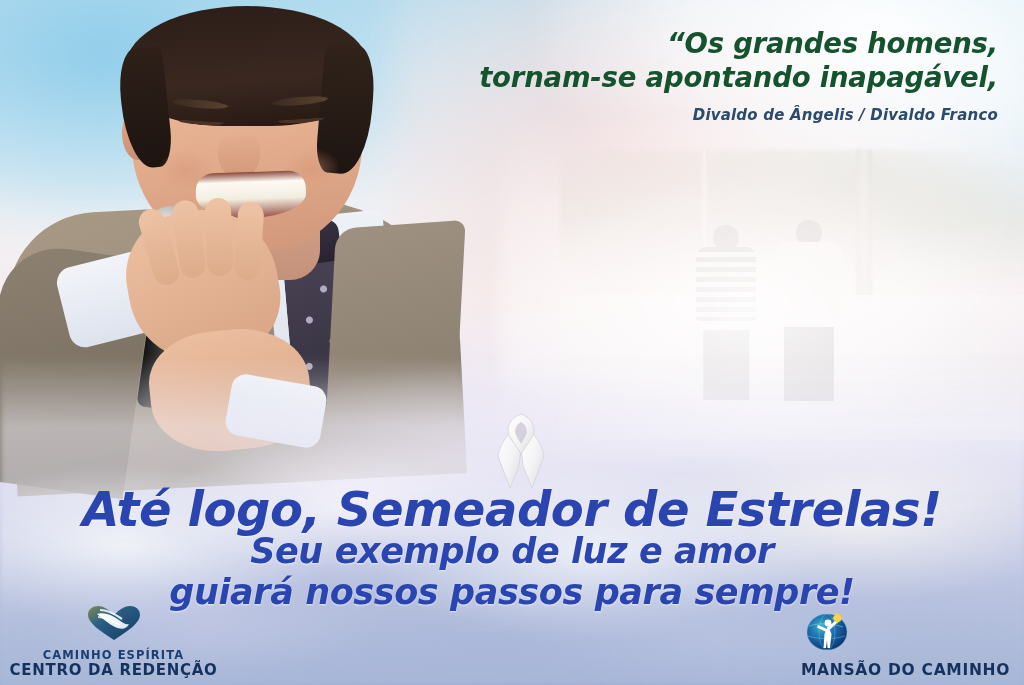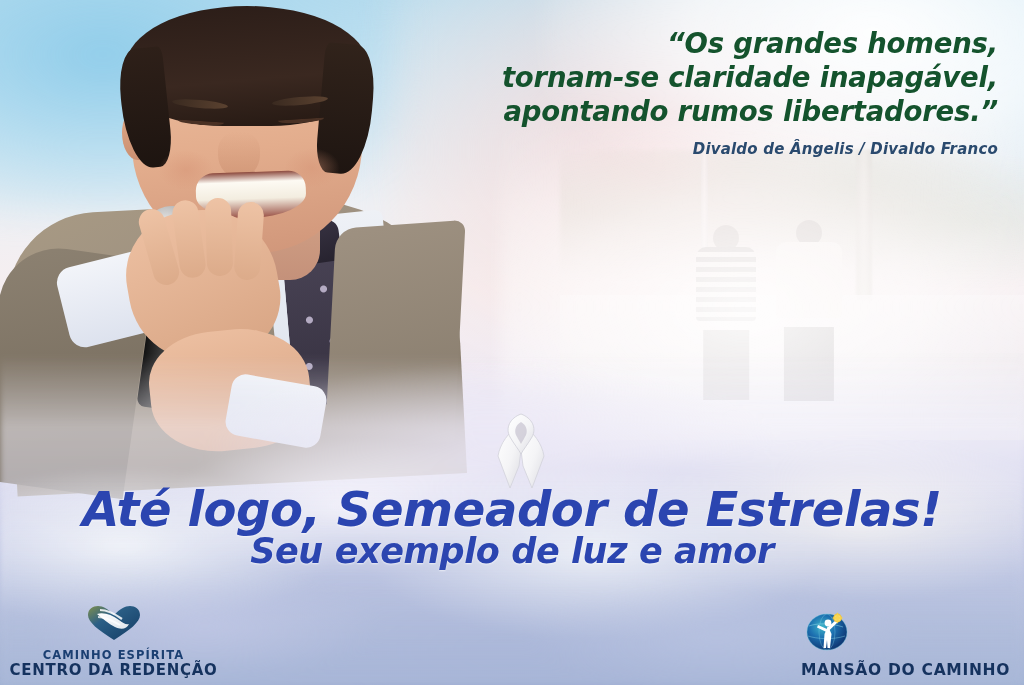--- a/index.html
+++ b/index.html
@@ -478,22 +478,21 @@
     <div class="pt-finger f4"></div>
     <div class="pt-hand2"></div>
     <div class="pt-cuff2"></div>
   </div>
 
   <div class="clouds"></div>
   <div class="clouds2"></div>
 
   <div class="quote">
     <div class="quote-line">“Os grandes homens,</div>
-    <div class="quote-line">tornam-se claridade inapagável,</div>
-    <div class="quote-line">apontando rumos libertadores.”</div>
+    <div class="quote-line">tornam-se apontando inapagável,</div>
     <div class="quote-attr">Divaldo de Ângelis / Divaldo Franco</div>
   </div>
 
   <div class="ribbon">
     <svg width="70" height="80" viewBox="0 0 70 80">
       <defs>
         <linearGradient id="rg" x1="0" y1="0" x2="1" y2="1">
           <stop offset="0%" stop-color="#ffffff"></stop>
           <stop offset="55%" stop-color="#f4f4f6"></stop>
           <stop offset="100%" stop-color="#dcdce2"></stop>
@@ -504,20 +503,21 @@
         <path d="M35 14 C48 22 56 34 58 46 L46 78 L37 56 L35 40 Z" fill="url(#rg)" stroke="#d2d2da" stroke-width="0.8"></path>
         <path d="M35 4 C24 8 19 18 24 27 C28 34 33 40 35 44 C37 40 42 34 46 27 C51 18 46 8 35 4 Z" fill="url(#rg)" stroke="#cfcfd8" stroke-width="0.8"></path>
         <path d="M35 12 C30 15 28 20 30 25 C32 29 34 32 35 34 C36 32 38 29 40 25 C42 20 40 15 35 12 Z" fill="#b9b5c4" opacity="0.55"></path>
       </g>
     </svg>
   </div>
 
   <div class="headline">
     <div class="hl hl1">Até logo, Semeador de Estrelas!</div>
     <div class="hl hl2">Seu exemplo de luz e amor</div>
+    <div class="hl hl3">guiará nossos passos para sempre!</div>
   </div>
 
   <div class="logo-left">
     <span class="logo-mark">
       <svg width="60" height="38" viewBox="0 0 60 38">
         <defs>
           <linearGradient id="hl1" x1="0" y1="0" x2="1" y2="1">
             <stop offset="0%" stop-color="#7f8f4e"></stop>
             <stop offset="35%" stop-color="#2b5f86"></stop>
             <stop offset="100%" stop-color="#123a63"></stop>

